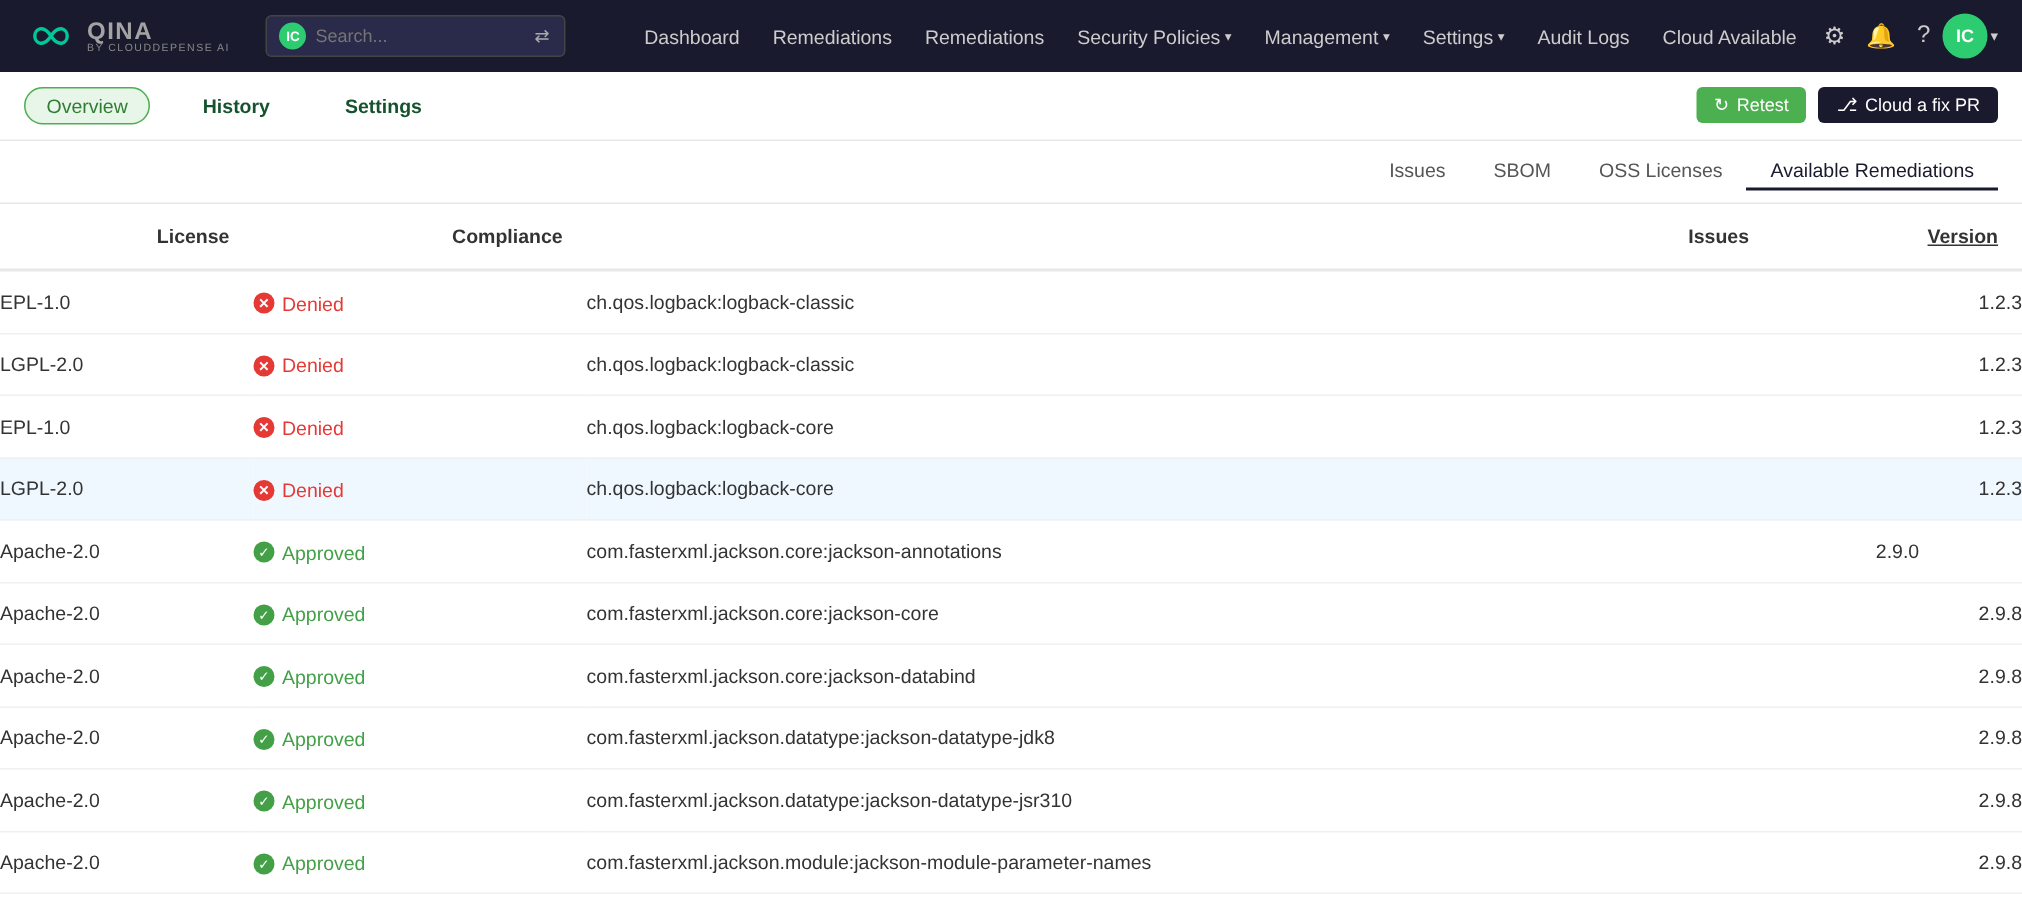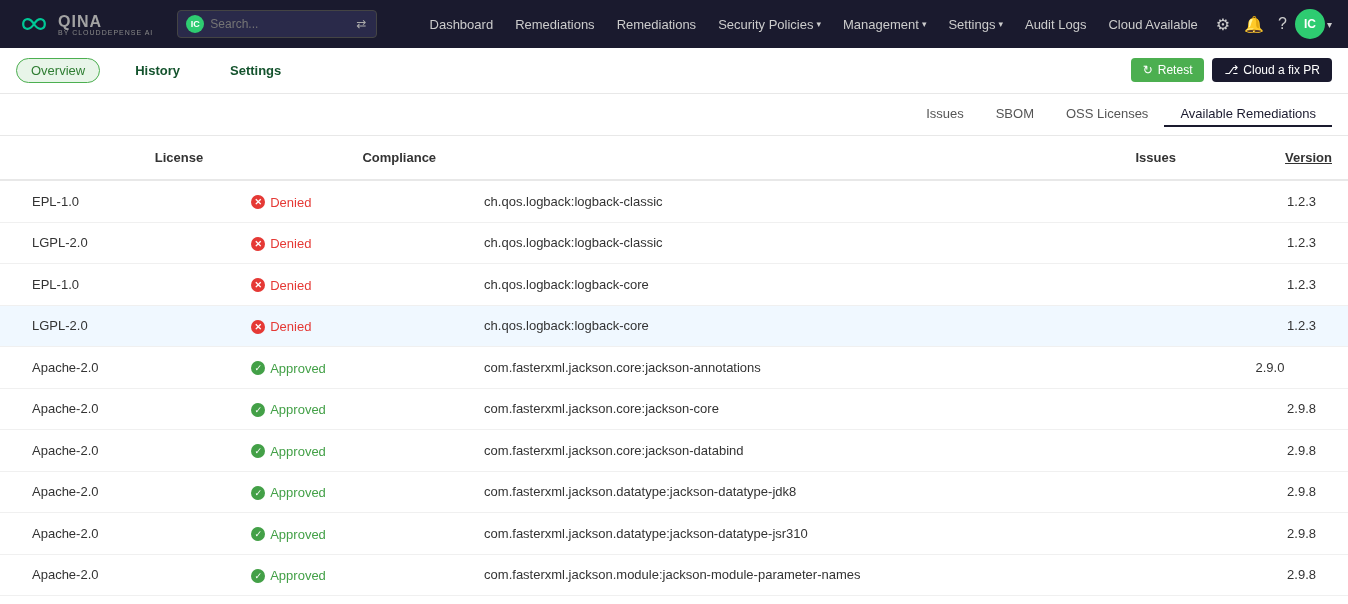--- a/index.html
+++ b/index.html
@@ -202,21 +202,21 @@
       font-size: 13px;
       padding: 14px 16px;
       text-align: right;
       border-bottom: 2px solid #e8e8e8;
     }
     tbody tr {
       border-bottom: 1px solid #f0f0f0;
     }
     tbody tr.highlighted { background: #f0f8ff; }
     tbody td {
-      padding: 12px 32px;
+      padding: 12px 0;
       font-size: 13px;
       color: #333;
     }
     .compliance-badge {
       display: inline-flex;
       align-items: center;
       gap: 5px;
       font-size: 13px;
     }
     .badge-denied { color: #e53935; }

